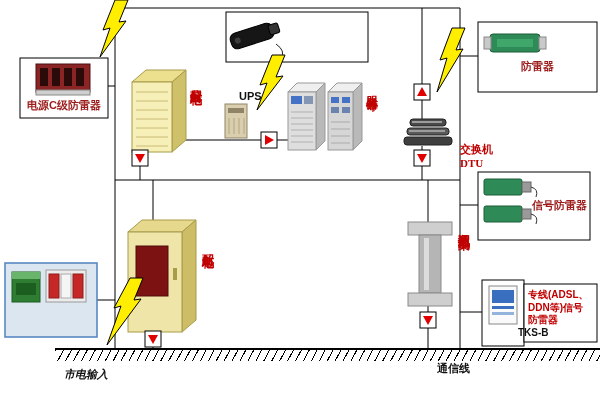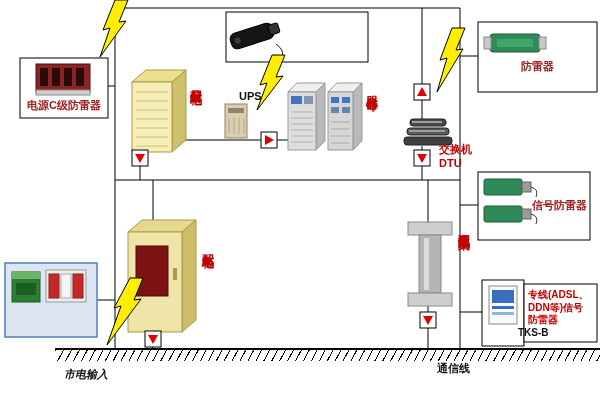--- a/index.html
+++ b/index.html
@@ -198,21 +198,21 @@
     <div>DDN等)信号</div>
     <div>防雷器</div>
   </div>
 
   <div class="lbl red vlabel" style="left:188px; top:80px; height:78px;">分层配电柜</div>
 
   <div class="lbl black" style="left:226px; top:90px;margin-left:13px;">UPS</div>
 
   <div class="lbl red vlabel" style="left:364px; top:86px; height:64px;">服务器等</div>
 
-  <div class="lbl red mline" style="left:439px; top:143px;">
+  <div class="lbl red mline" style="left:460px; top:143px;font-family:Liberation Serif, serif;">
     <div>交换机</div>
     <div>DTU</div>
   </div>
 
   <div class="lbl red vlabel" style="left:200px; top:244px; height:64px;">总配电柜</div>
 
   <div class="lbl red vlabel" style="left:456px; top:224px; height:84px;">通讯配线架</div>
 
   <div class="lbl black" style="left:64px; top:368px;font-style:italic;">市电输入</div>
 

